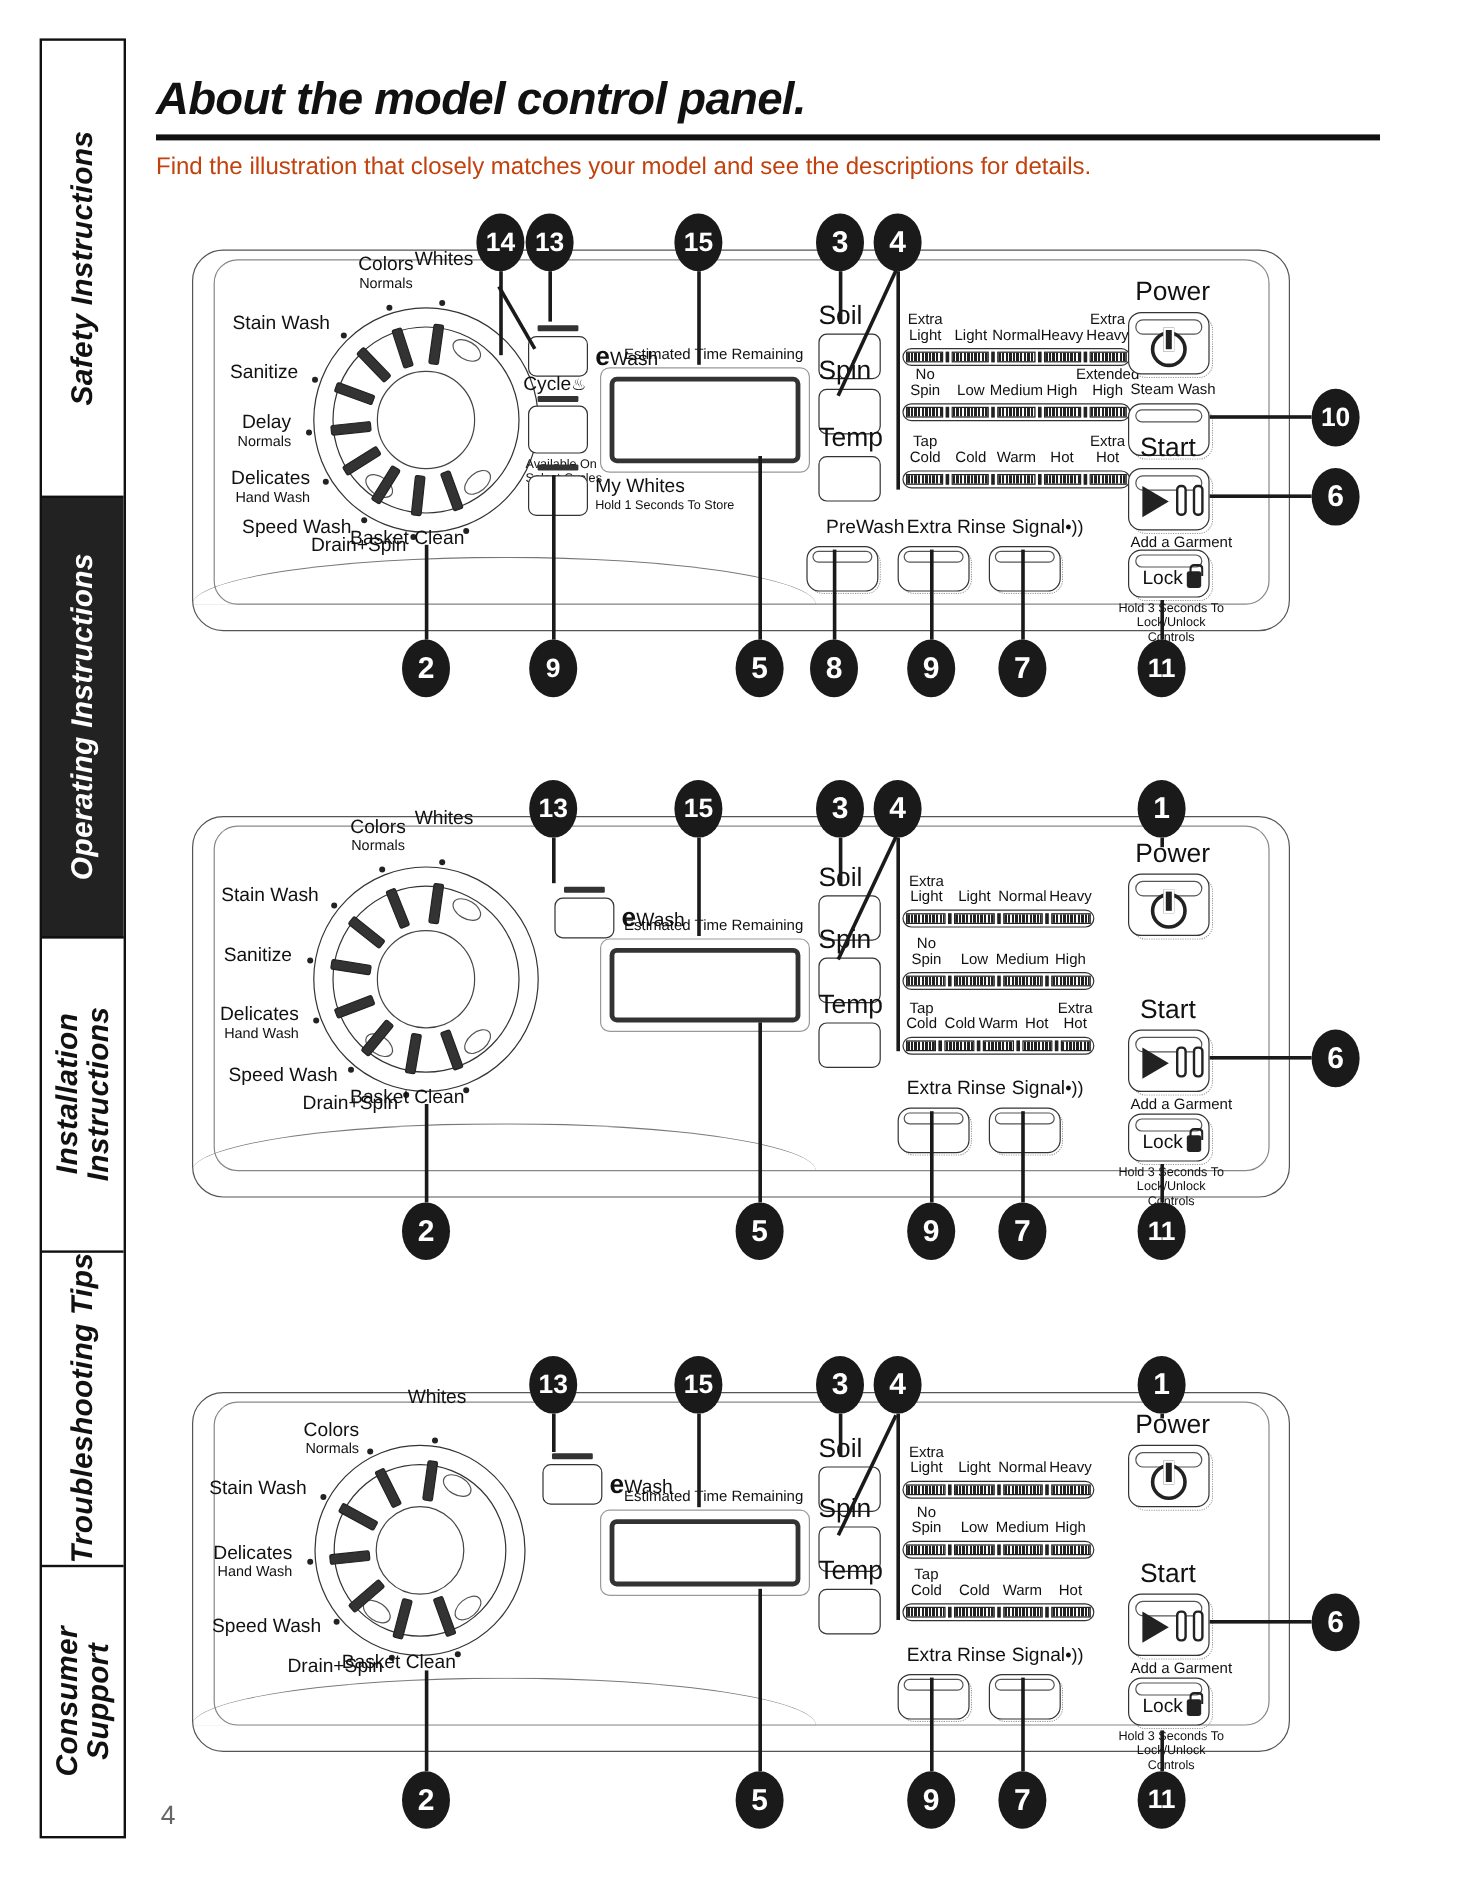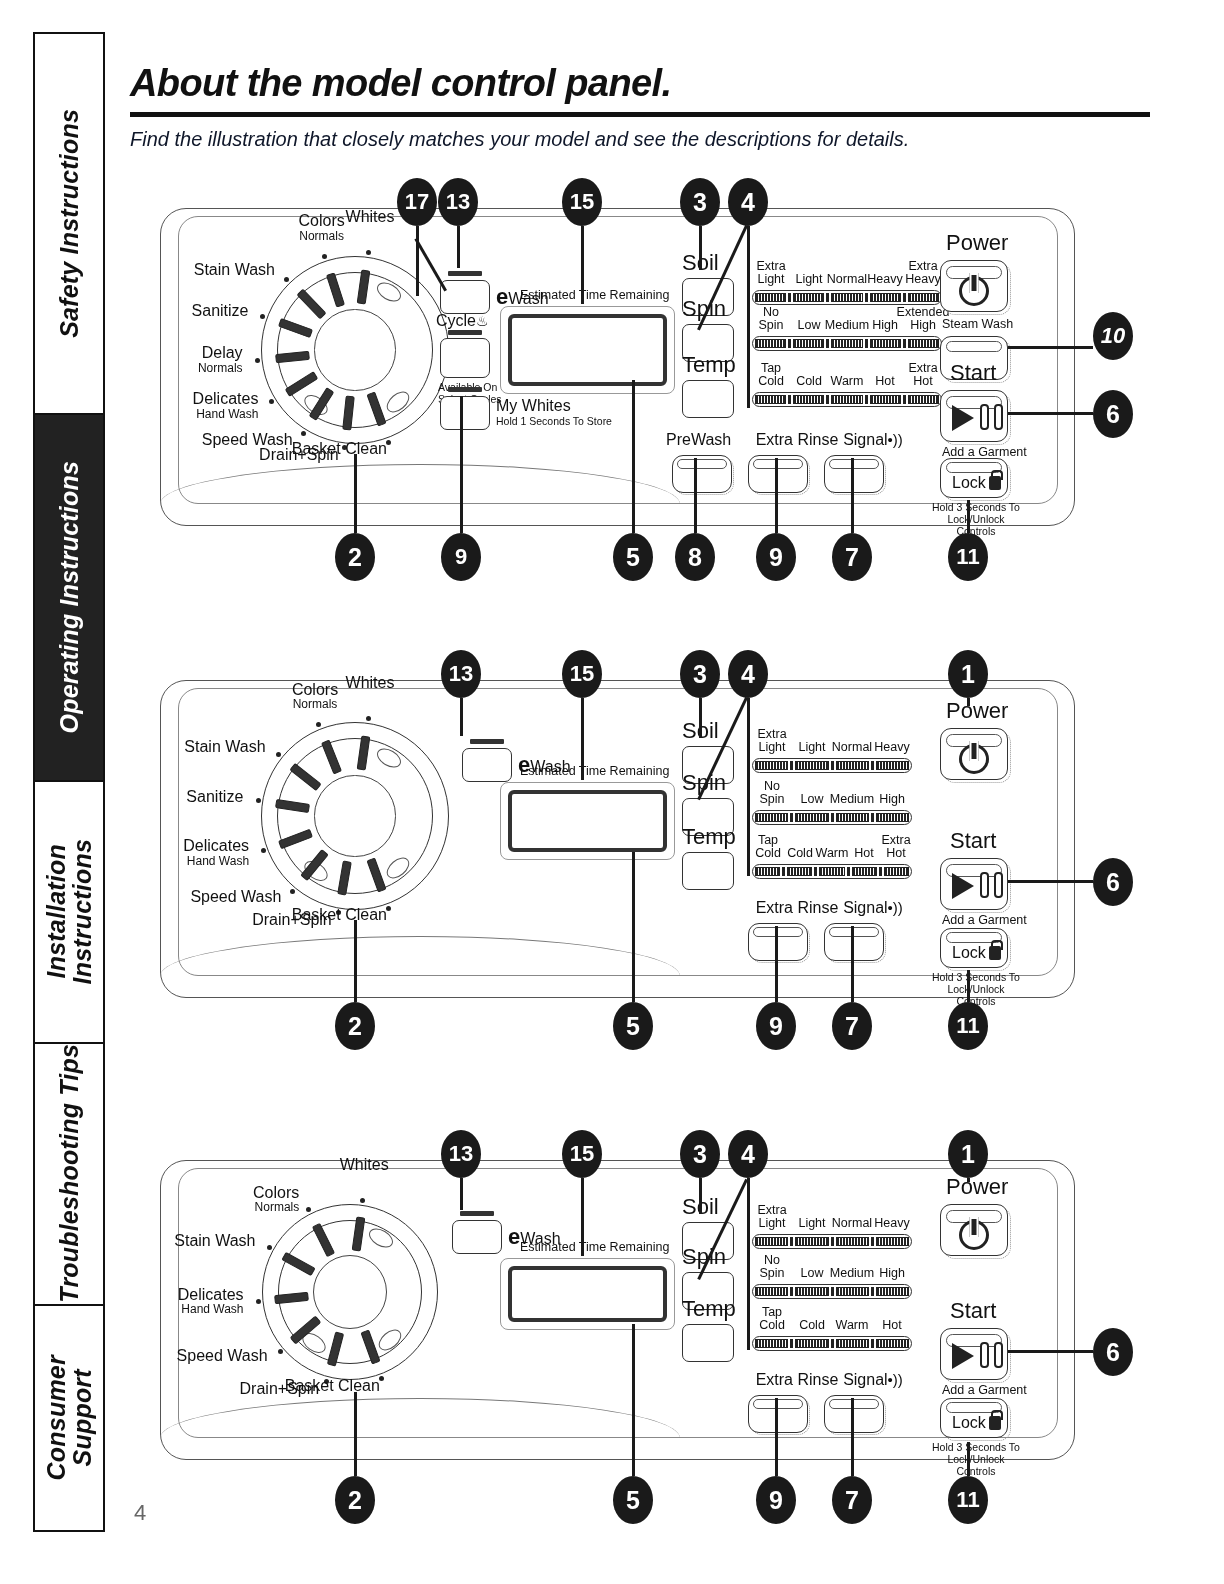--- a/index.html
+++ b/index.html
@@ -45,21 +45,21 @@
     position:absolute; left:130px; top:62px;
     font-size:38px; font-weight:bold; font-style:italic;
     letter-spacing:-0.6px;
   }
   #title-rule {
     position:absolute; left:130px; top:112px;
     width:1020px; height:5px; background:#111;
   }
   #subtitle {
     position:absolute; left:130px; top:128px;
-    font-size:20px; font-style:italic; color:#0f172a;
+    font-size:20px; color:#c2410c;
   }
   #page-number {
     position:absolute; left:134px; top:1500px;
     font-size:22px; color:#666;
   }
 
   
   .panel-fig { position:absolute; }
 
   .panel-body {
@@ -423,21 +423,21 @@
         <div class="led-sep"></div>
         <div class="led-seg"></div>
       </div>
       <div class="led-cap" style="left:733px;top:362px;width:76px;">Tap
 Cold</div>
       <div class="led-cap" style="left:771px;top:375px;width:76px;">Cold</div>
       <div class="led-cap" style="left:809px;top:375px;width:76px;">Warm</div>
       <div class="led-cap" style="left:847px;top:375px;width:76px;">Hot</div>
       <div class="led-cap" style="left:885px;top:362px;width:76px;">Extra
 Hot</div>
-      <div class="lbl" style="left:666px;top:431px;width:110px;">PreWash</div>
+      <div class="lbl" style="left:666px;top:431px;width:110px;text-align:center;">PreWash</div>
       <div class="btn-shadow" style="left:674px;top:457px;width:60px;height:38px;"></div>
       <div class="btn-cap" style="left: 672px; top: 455px; width: 60px; height: 38px; pointer-events: auto;"></div>
       <div class="lbl" style="left:742px;top:431px;width:110px;text-align:center;">Extra Rinse</div>
       <div class="btn-shadow" style="left:750px;top:457px;width:60px;height:38px;"></div>
       <div class="btn-cap" style="left: 748px; top: 455px; width: 60px; height: 38px; pointer-events: auto;"></div>
       <div class="lbl" style="left:818px;top:431px;width:110px;text-align:center;"><span>Signal</span><span class="signal-glyph">•))</span></div>
       <div class="btn-shadow" style="left:826px;top:457px;width:60px;height:38px;"></div>
       <div class="btn-cap" style="left: 824px; top: 455px; width: 60px; height: 38px; pointer-events: auto;"></div>
       <div class="lbl big" style="left:946px;top:230px;">Power</div>
       <div class="btn-shadow" style="left:943px;top:263px;width:68px;height:52px;"></div>
@@ -456,21 +456,21 @@
       </div>
       <div class="lbl mini" style="left:942px;top:445px;">Add a Garment</div>
       <div class="btn-shadow" style="left:943px;top:461px;width:68px;height:40px;"></div>
       <div class="btn-cap" style="left: 940px; top: 458px; width: 68px; height: 40px; pointer-events: auto;"></div>
       <div class="lock-text" style="left:952px;top:474px;">
         <span>Lock</span>
         <span class="lock-glyph"></span>
       </div>
       <div class="lbl tiny" style="left:928px;top:502px;width:96px;text-align:center;white-space:pre-line;">Hold 3 Seconds To
 Lock/Unlock Controls</div>
-      <div class="callout small" style="left:397px;top:178px;">17</div>
+      <div class="callout small" style="left:397px;top:178px;">14</div>
       <div class="leader" style="left:416px;top:226px;height:70px;"></div>
       <div class="callout small" style="left:438px;top:178px;">13</div>
       <div class="leader" style="left:457px;top:226px;height:42px;"></div>
       <div class="callout small" style="left:562px;top:178px;">15</div>
       <div class="leader" style="left:581px;top:226px;height:78px;"></div>
       <div class="callout" style="left:680px;top:178px;">3</div>
       <div class="leader" style="left:699px;top:226px;height:44px;"></div>
       <div class="callout" style="left:728px;top:178px;">4</div>
       <div class="leader" style="left:747px;top:226px;height:182px;"></div>
       <div class="callout" style="left:335px;top:533px;">2</div>
@@ -480,21 +480,21 @@
       <div class="callout" style="left:613px;top:533px;">5</div>
       <div class="leader" style="left:632px;top:380px;height:153px;"></div>
       <div class="callout" style="left:675px;top:533px;">8</div>
       <div class="leader" style="left:694px;top:458px;height:75px;"></div>
       <div class="callout" style="left:756px;top:533px;">9</div>
       <div class="leader" style="left:775px;top:458px;height:75px;"></div>
       <div class="callout" style="left:832px;top:533px;">7</div>
       <div class="leader" style="left:851px;top:458px;height:75px;"></div>
       <div class="callout small" style="left:948px;top:533px;">11</div>
       <div class="leader" style="left:967px;top:500px;height:33px;"></div>
-      <div class="callout small" style="left:1093px;top:312px;font-style:italic;">10</div>
+      <div class="callout small" style="left:1093px;top:324px;">10</div>
       <div class="leader-h" style="left:1008px;top:346px;width:85px;"></div>
       <div class="callout" style="left:1093px;top:390px;">6</div>
       <div class="leader-h" style="left:1008px;top:412px;width:85px;"></div>
       <div class="leader-diag" style="left:748px;top:226px;width:114.54256850621081px;transform:rotate(114.77514056883193deg);"></div>
       <div class="leader-diag" style="left:417px;top:238px;width:60.03332407921453px;transform:rotate(60.01836063115067deg);"></div>
     </div>
     <div class="panel-fig" style="left: 0px; top: 0px; width: 1224px; height: 1584px; pointer-events: none;">
       <div class="panel-body" style="left:160px;top:680px;width:915px;height:318px;"></div>
       <div class="panel-inner" style="left:178px;top:688px;width:880px;height:288px;"></div>
       <div class="panel-wave" style="left:160px;top:936px;width:520px;"></div>

